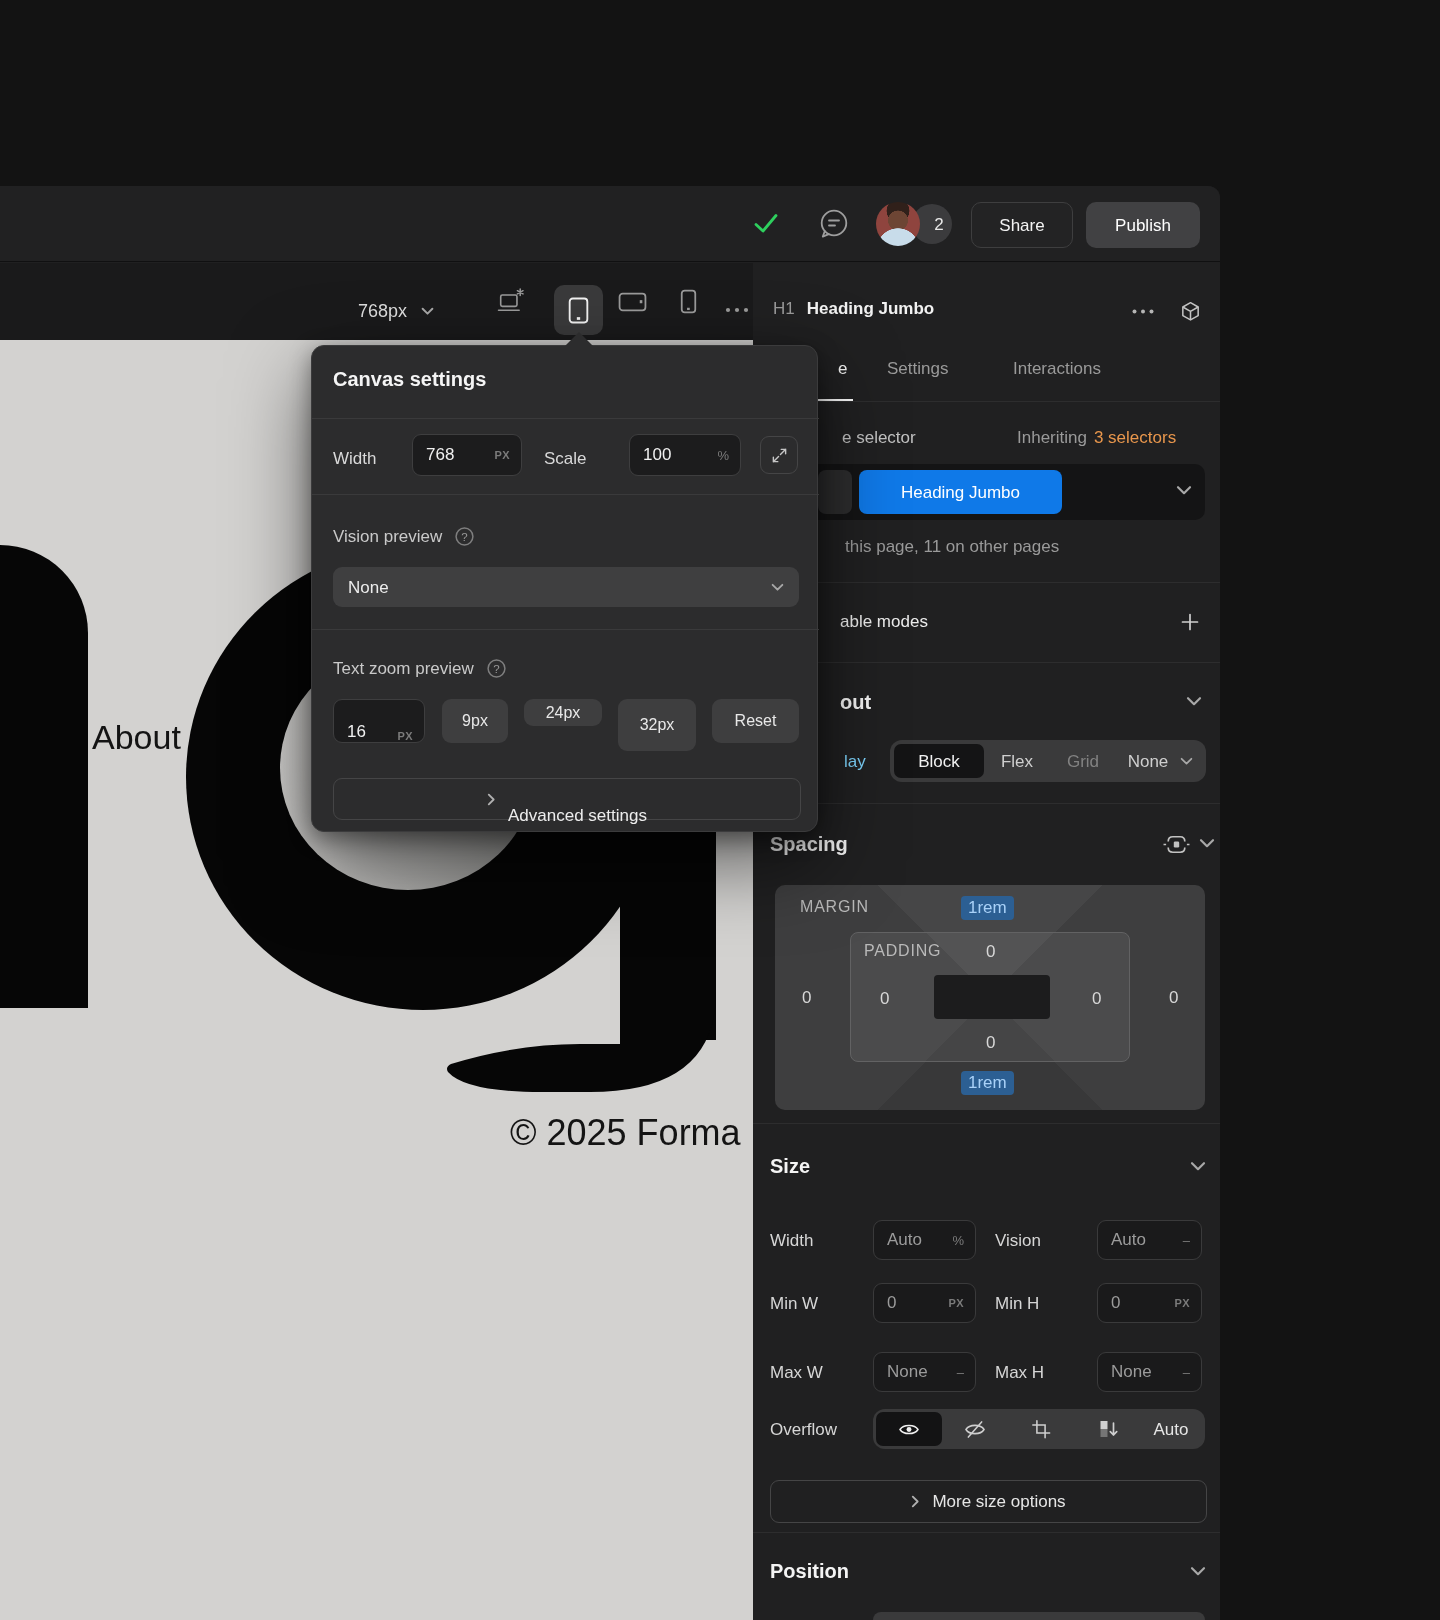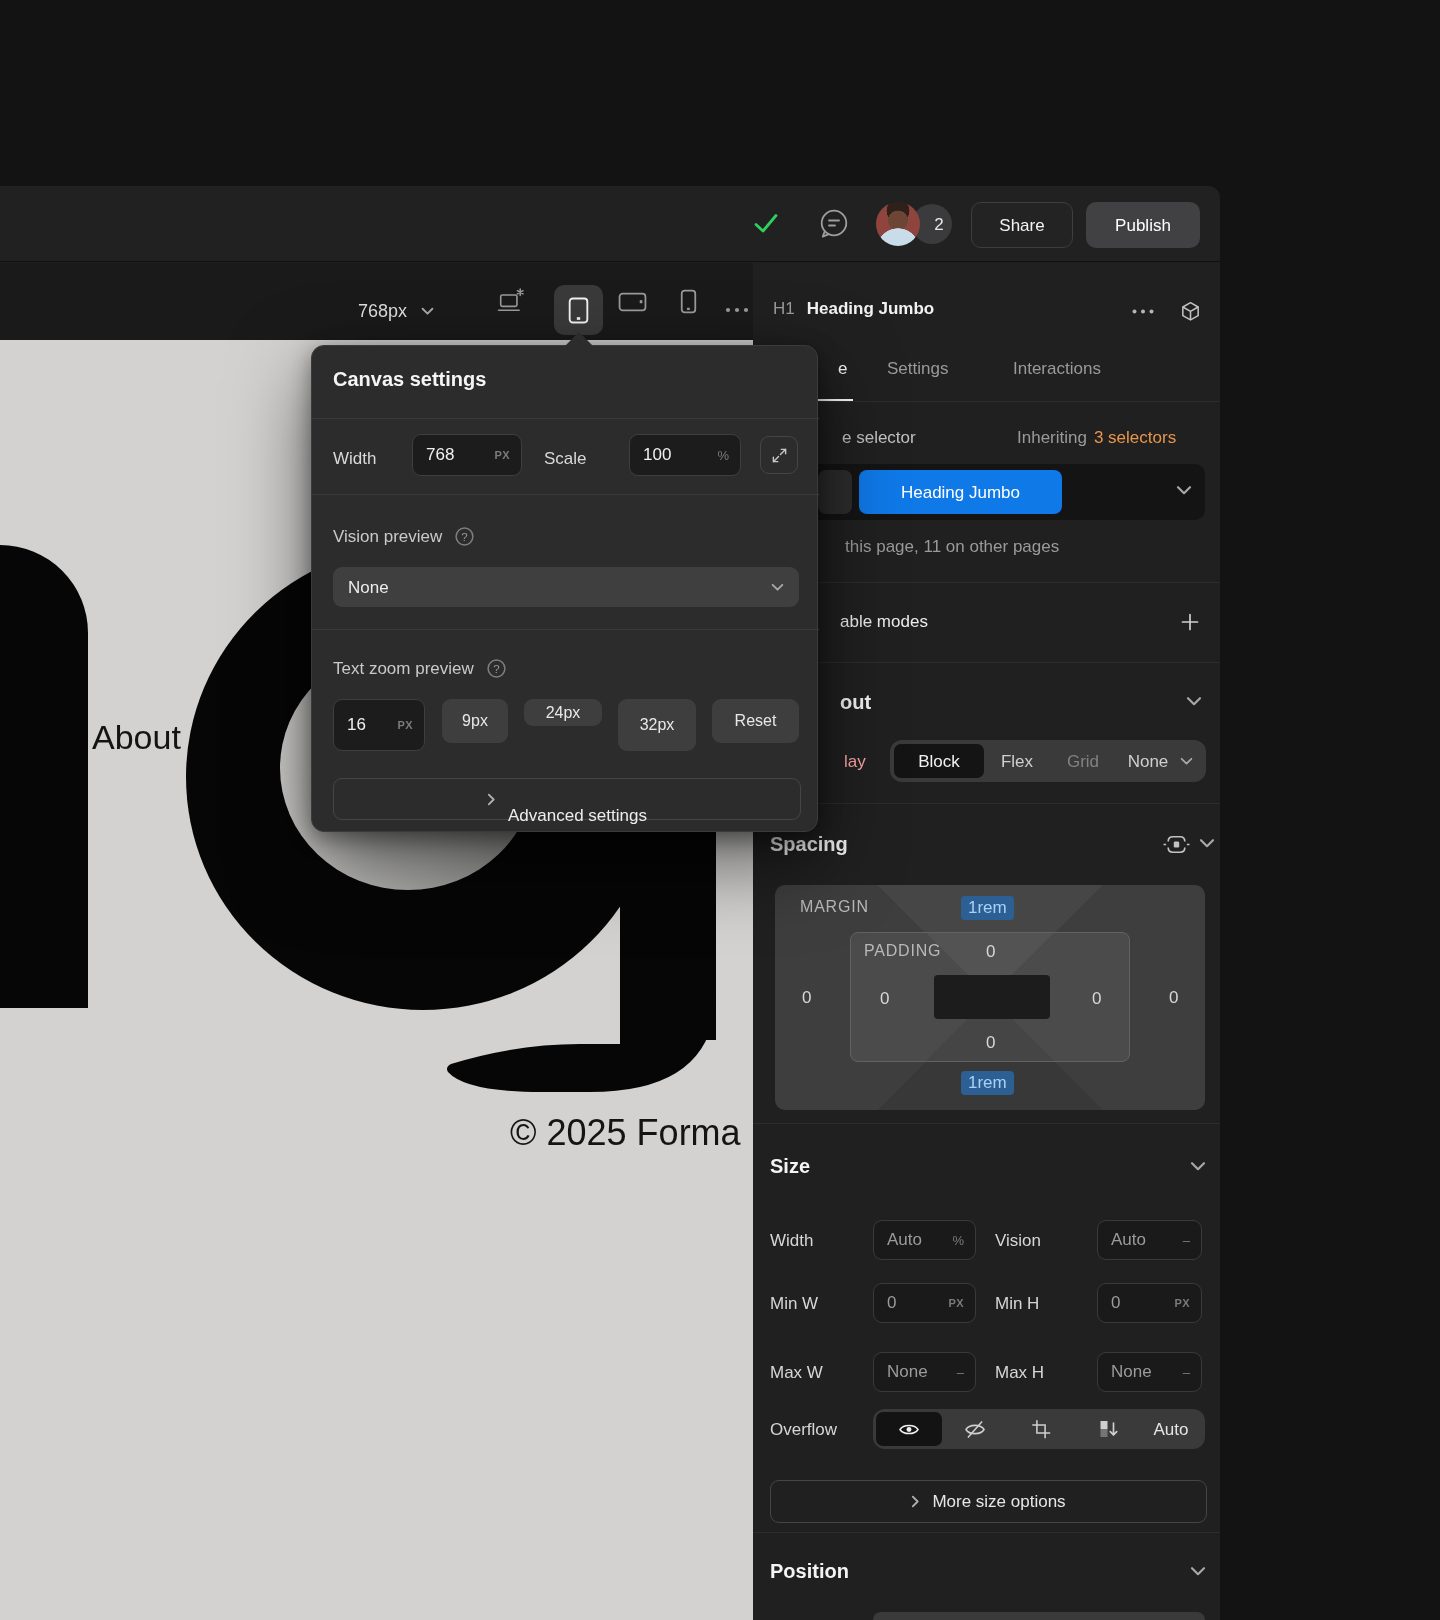--- a/index.html
+++ b/index.html
@@ -165,21 +165,21 @@
     <path d="M10 2.5 v15 M2.5 10 h15" stroke="#cfcfcf" stroke-width="1.7" stroke-linecap="round"></path>
   </svg>
   <div class="abs divider" style="left:753px;top:662px;width:467px;"></div>
 
   <div class="abs heading" style="left:840px;top:691px;">out</div>
   <span class="abs chev" style="left:1186px;top:696px;cursor:pointer;">
     <svg width="16" height="11" viewBox="0 0 12 8">
         <path d="M1.5 1.5 L6 6 L10.5 1.5" fill="none" stroke="currentColor" stroke-width="1.6" stroke-linecap="round" stroke-linejoin="round"></path>
       </svg>
   </span>
-  <div class="abs txt" style="left:844px;top:753px;color:#fca5a5;">lay</div>
+  <div class="abs txt" style="left:844px;top:753px;color:#7dd3fc;">lay</div>
   <div class="abs seg" style="left:890px;top:740px;width:316px;height:42px;">
     <div class="btn" style="margin-left:4px;width:90px;height:34px;background:#141415;border-radius:7px;">
       <span class="txt" style="color:#f1f1f1;">Block</span>
     </div>
     <div class="btn" style="width:66px;height:34px;">
       <span class="txt" style="color:#cfcfcf;">Flex</span>
     </div>
     <div class="btn" style="width:66px;height:34px;">
       <span class="txt" style="color:#828282;">Grid</span>
     </div>
@@ -351,21 +351,21 @@
     </div>
     <div class="p-divider" style="top:283px;"></div>
 
     <div class="abs" style="left:21px;top:312px;display:flex;align-items:center;gap:12px;">
       <span class="txt" style="color:#c9c9c9;">Text zoom preview</span>
       <svg width="21" height="21" viewBox="0 0 21 21" style="cursor:pointer;">
         <circle cx="10.5" cy="10.5" r="8.4" fill="none" stroke="#7e7e7e" stroke-width="1.5"></circle>
         <text x="10.5" y="14.6" text-anchor="middle" font-size="11.5" fill="#9a9a9a" font-family="Liberation Sans, sans-serif">?</text>
       </svg>
     </div>
-    <div class="abs field" style="left:21px;top:353px;width:92px;height:52px;background:#1c1c1d;border-color:#3e3e3f;">
+    <div class="abs field" style="left:21px;top:353px;width:92px;height:44px;background:#1c1c1d;border-color:#3e3e3f;align-items:flex-end;">
       <span class="val lit">16</span>
       <span class="unit px">PX</span>
     </div>
     <div class="abs preset" style="left:130px;top:353px;width:66px;height:44px;">9px</div>
     <div class="abs preset" style="left:212px;top:353px;width:78px;height:27px;">24px</div>
     <div class="abs preset" style="left:306px;top:353px;width:78px;height:52px;">32px</div>
     <div class="abs preset" style="left:400px;top:353px;width:87px;height:44px;">Reset</div>
 
     <div class="abs ghostbtn" style="left:21px;top:432px;width:466px;height:40px;">
       <span class="chev" style="color:#b0b0b0;">

